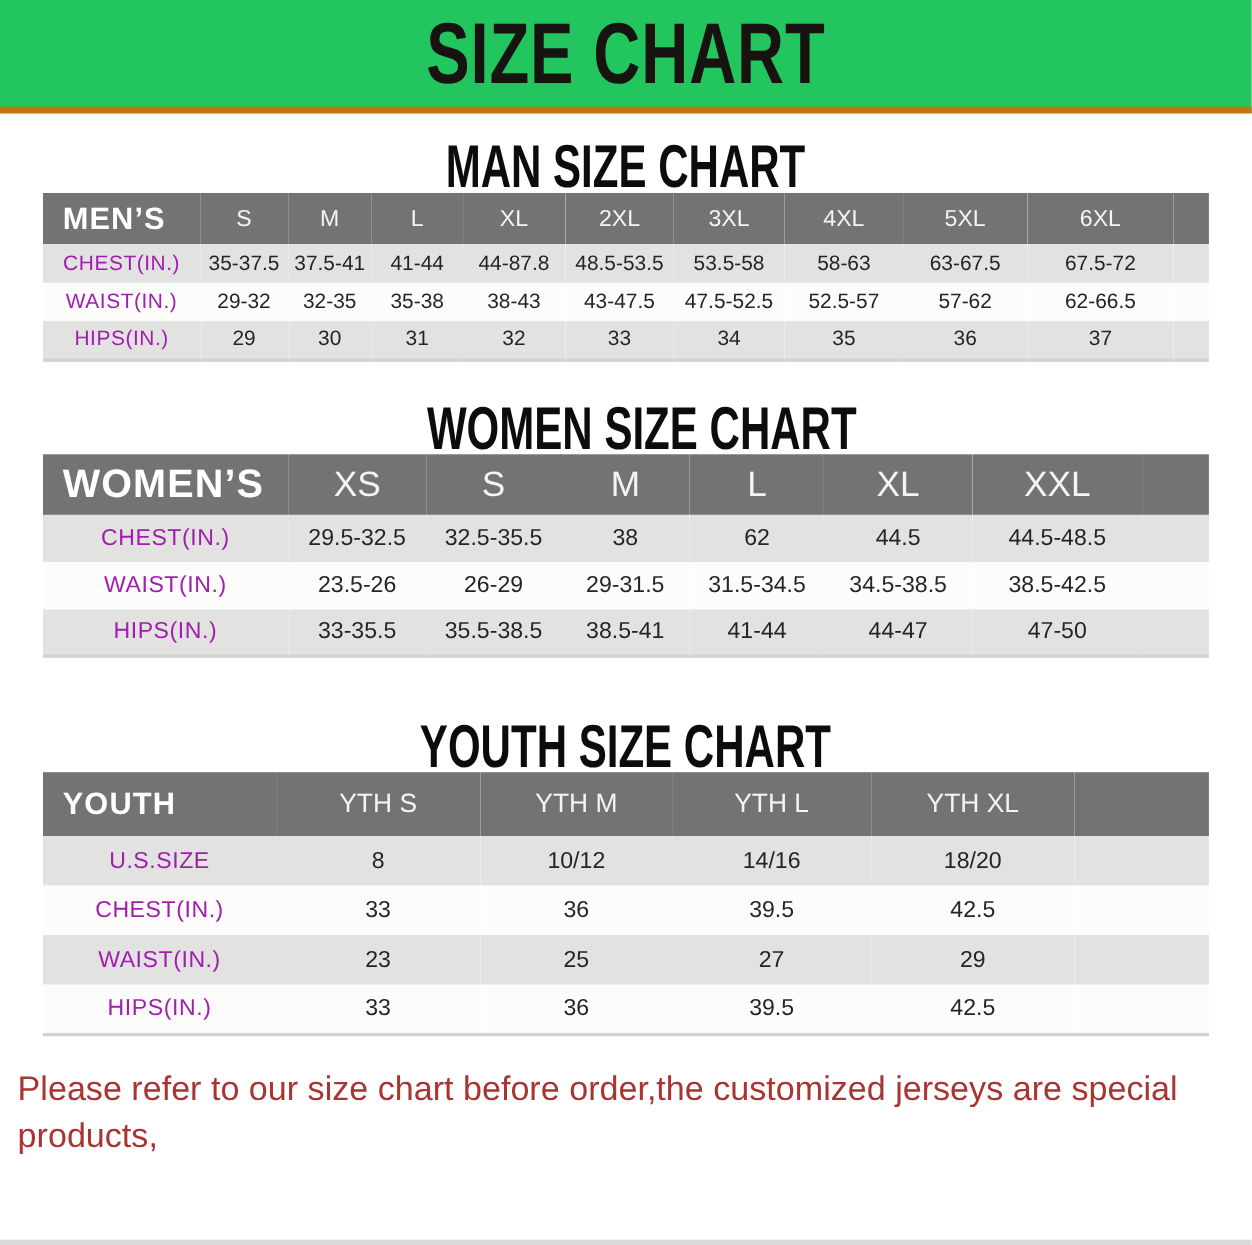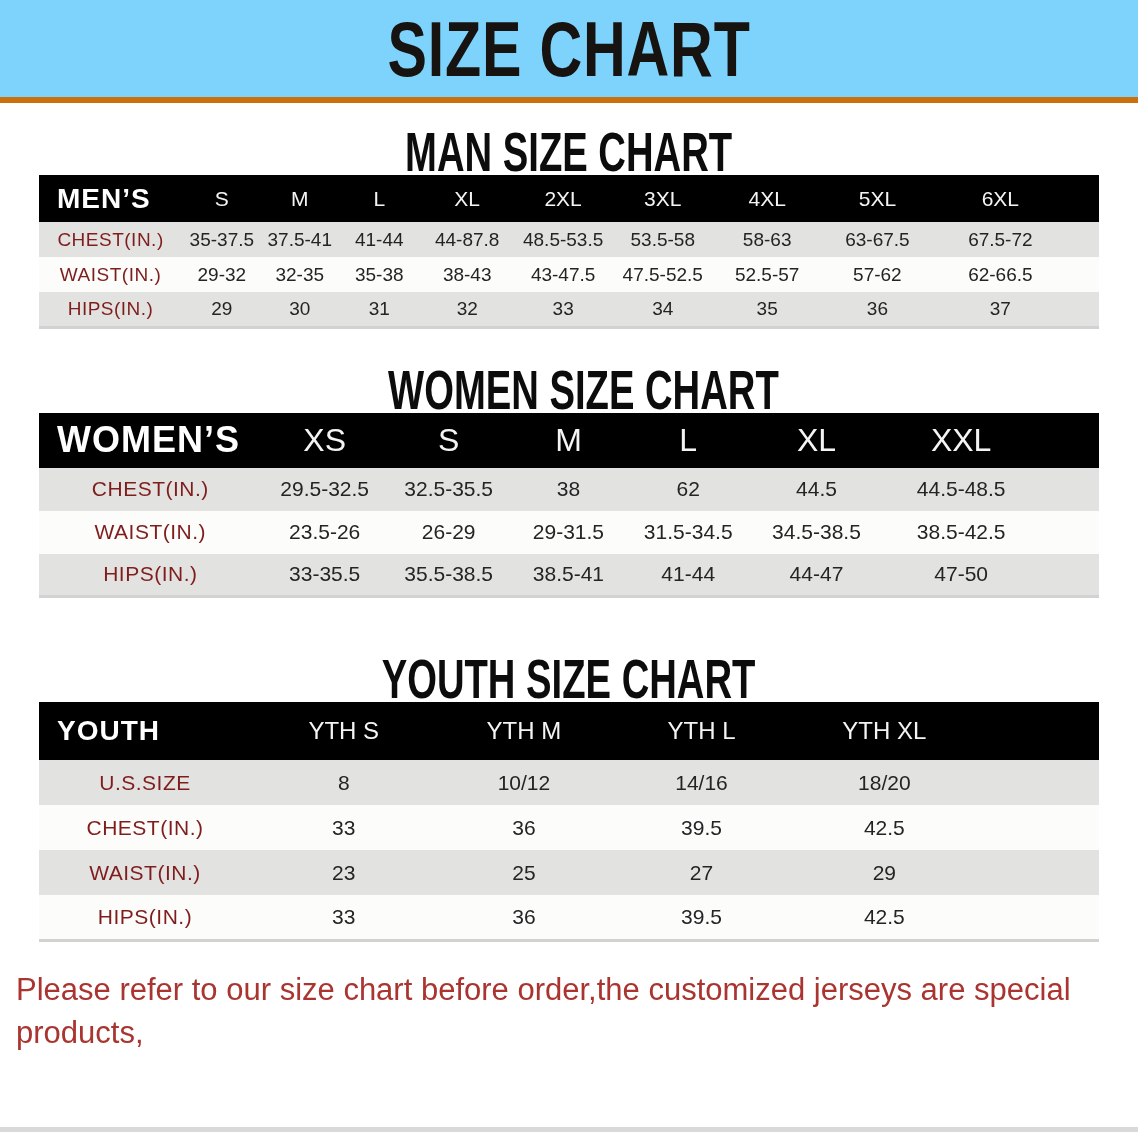--- a/index.html
+++ b/index.html
@@ -4,21 +4,21 @@
 <style>
   html,body{margin:0;padding:0;}
   body{
     width:1138px;height:1132px;
     background:#ffffff;
     font-family:"Liberation Sans",sans-serif;
     position:relative;overflow:hidden;
   }
   
   .banner{
-    height:97px;background:#7dd3fc;border-bottom:6px solid #C9700F;
+    height:97px;background:#22c55e;border-bottom:6px solid #C9700F;
     display:flex;align-items:center;justify-content:center;
   }
   .banner-title{
     font-size:74px;font-weight:700;color:#161310;letter-spacing:1px;
     display:inline-block;transform:scale(0.80,1.06);white-space:nowrap;
   }
   
   .sec-heading{text-align:center;line-height:46px;height:46px;}
   .sec-heading .cond{
     display:inline-block;font-size:49px;font-weight:700;color:#0c0c0c;
@@ -28,33 +28,33 @@
   .h-women{margin-top:38px;padding-left:28px;}
   .h-youth{margin-top:58px;}
   
   table.size{
     width:1060px;margin:0 auto;border-collapse:collapse;table-layout:fixed;
     border-bottom:3px solid #d2d2d0;
   }
   .t-men{margin-top:18px;}
   .t-women{margin-top:27px;}
   .t-youth{margin-top:27px;}
-  table.size thead tr{background:#000000;}
+  table.size thead tr{background:#737373;}
   table.size th{
     color:#f4f4f4;font-weight:400;text-align:center;padding:0;
     white-space:nowrap;overflow:hidden;
   }
   table.size th.lbl{
     color:#ffffff;font-weight:700;text-align:left;padding-left:18px;
     letter-spacing:1px;
   }
   table.size td{
     text-align:center;color:#242424;padding:0;white-space:nowrap;overflow:hidden;
   }
-  table.size td.lbl{letter-spacing:0.5px;color:#7f1d1d;}
+  table.size td.lbl{letter-spacing:0.5px;color:#a21caf;}
   tr.gray{background:#E2E2E0;}
   tr.white{background:#FCFCFB;}
   
   .t-men thead tr{height:47px;}
   .t-men tbody tr{height:35px;}
   .t-men th{font-size:21px;}
   .t-men th.lbl{font-size:28px;}
   .t-men td{font-size:19px;}
   
   .t-women thead tr{height:55px;}

